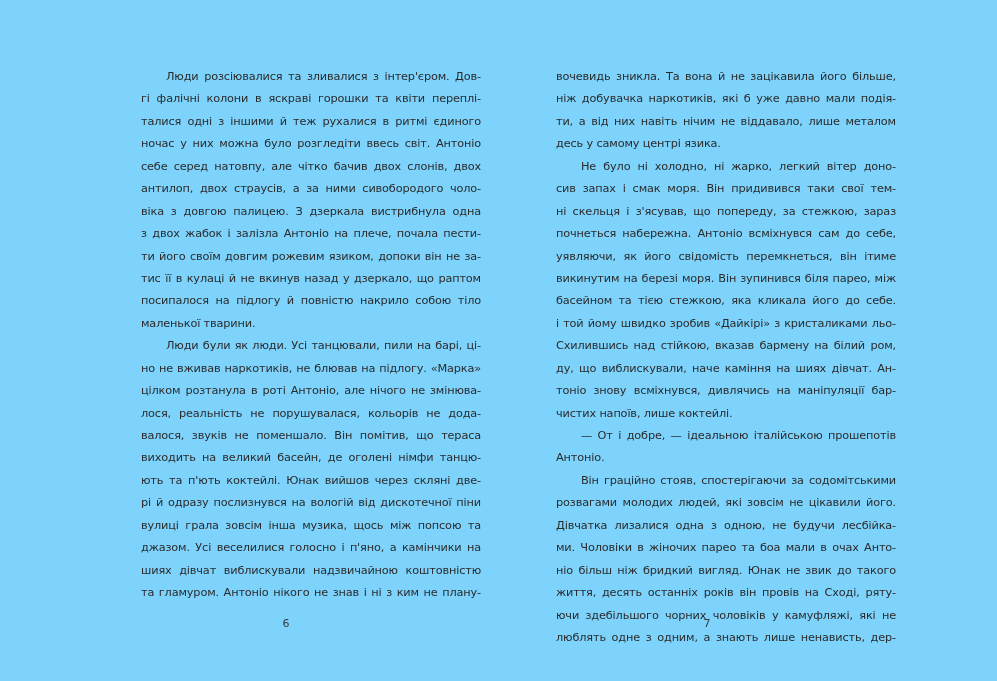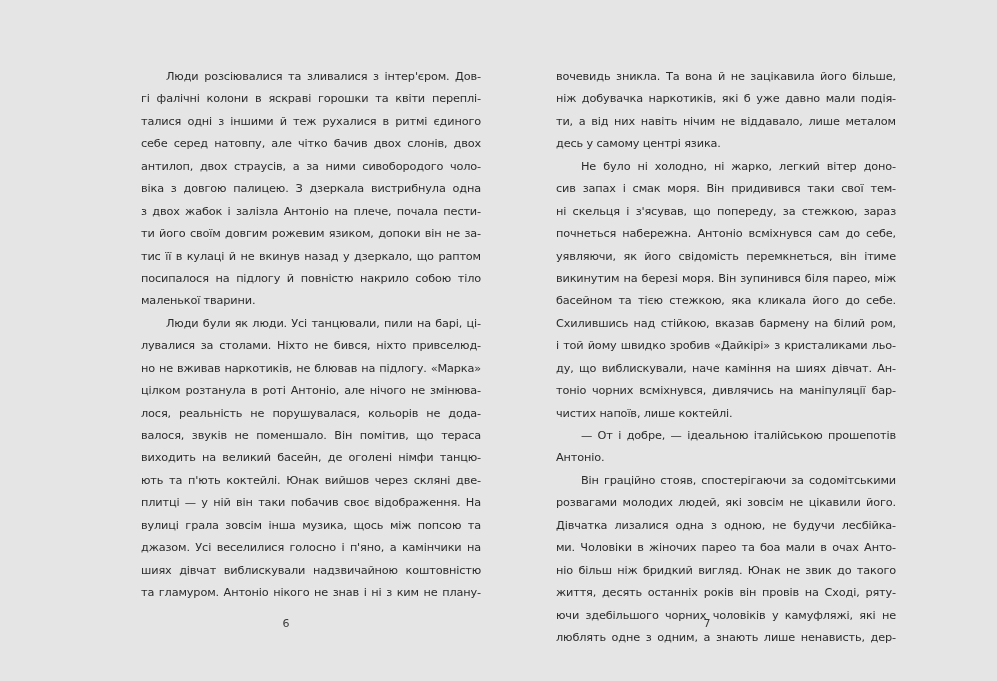--- a/index.html
+++ b/index.html
@@ -11,21 +11,21 @@
       width: 997px;
       height: 681px;
       position: relative;
       overflow: hidden;
       font-family: "DejaVu Sans", "Liberation Sans", sans-serif;
       color: #2b2b2b;
     }
     .spread {
       position: absolute;
       inset: 0;
-      background: #e5e5e5;
+      background: #7dd3fc;
     }
     .page {
       position: absolute;
       top: 66px;
       width: 340px;
     }
     .page.left  { left: 141px; }
     .page.right { left: 556px; }
     .line {
       display: block;
@@ -55,58 +55,58 @@
     .page-number.right { left: 697px; }
   </style>
 </head>
 <body>
 
 <div class="spread">
   <div class="page left" id="left-page">
       <span class="line indent">Люди розсіювалися та зливалися з інтер'єром. Дов-</span>
       <span class="line">гі фалічні колони в яскраві горошки та квіти переплі-</span>
       <span class="line">талися одні з іншими й теж рухалися в ритмі єдиного</span>
+      <span class="line">ночас у них можна було розгледіти ввесь світ. Антоніо</span>
       <span class="line">себе серед натовпу, але чітко бачив двох слонів, двох</span>
       <span class="line">антилоп, двох страусів, а за ними сивобородого чоло-</span>
       <span class="line">віка з довгою палицею. З дзеркала вистрибнула одна</span>
       <span class="line">з двох жабок і залізла Антоніо на плече, почала пести-</span>
       <span class="line">ти його своїм довгим рожевим язиком, допоки він не за-</span>
       <span class="line">тис її в кулаці й не вкинув назад у дзеркало, що раптом</span>
       <span class="line">посипалося на підлогу й повністю накрило собою тіло</span>
       <span class="line last">маленької тварини.</span>
       <span class="line indent">Люди були як люди. Усі танцювали, пили на барі, ці-</span>
-      <span class="line">лувалися за столами. Ніхто не бився, ніхто привселюд-</span>
       <span class="line">но не вживав наркотиків, не блював на підлогу. «Марка»</span>
       <span class="line">цілком розтанула в роті Антоніо, але нічого не змінюва-</span>
       <span class="line">лося, реальність не порушувалася, кольорів не дода-</span>
       <span class="line">валося, звуків не поменшало. Він помітив, що тераса</span>
       <span class="line">виходить на великий басейн, де оголені німфи танцю-</span>
       <span class="line">ють та п'ють коктейлі. Юнак вийшов через скляні две-</span>
-      <span class="line">плитці — у ній він таки побачив своє відображення. На</span>
+      <span class="line">рі й одразу послизнувся на вологій від дискотечної піни</span>
       <span class="line">вулиці грала зовсім інша музика, щось між попсою та</span>
       <span class="line">джазом. Усі веселилися голосно і п'яно, а камінчики на</span>
       <span class="line">шиях дівчат виблискували надзвичайною коштовністю</span>
       <span class="line">та гламуром. Антоніо нікого не знав і ні з ким не плану-</span>
     </div>
   <div class="page right" id="right-page">
       <span class="line">вочевидь зникла. Та вона й не зацікавила його більше,</span>
       <span class="line">ніж добувачка наркотиків, які б уже давно мали подія-</span>
       <span class="line">ти, а від них навіть нічим не віддавало, лише металом</span>
       <span class="line last">десь у самому центрі язика.</span>
       <span class="line indent">Не було ні холодно, ні жарко, легкий вітер доно-</span>
       <span class="line">сив запах і смак моря. Він придивився таки свої тем-</span>
       <span class="line">ні скельця і з'ясував, що попереду, за стежкою, зараз</span>
       <span class="line">почнеться набережна. Антоніо всміхнувся сам до себе,</span>
       <span class="line">уявляючи, як його свідомість перемкнеться, він ітиме</span>
       <span class="line">викинутим на березі моря. Він зупинився біля парео, між</span>
       <span class="line">басейном та тією стежкою, яка кликала його до себе.</span>
+      <span class="line">і той йому швидко зробив «Дайкірі» з кристаликами льо-</span>
       <span class="line">Схилившись над стійкою, вказав бармену на білий ром,</span>
-      <span class="line">і той йому швидко зробив «Дайкірі» з кристаликами льо-</span>
       <span class="line">ду, що виблискували, наче каміння на шиях дівчат. Ан-</span>
-      <span class="line">тоніо чорних всміхнувся, дивлячись на маніпуляції бар-</span>
+      <span class="line">тоніо знову всміхнувся, дивлячись на маніпуляції бар-</span>
       <span class="line last">чистих напоїв, лише коктейлі.</span>
       <span class="line indent">— От і добре, — ідеальною італійською прошепотів</span>
       <span class="line last">Антоніо.</span>
       <span class="line indent">Він граційно стояв, спостерігаючи за содомітськими</span>
       <span class="line">розвагами молодих людей, які зовсім не цікавили його.</span>
       <span class="line">Дівчатка лизалися одна з одною, не будучи лесбійка-</span>
       <span class="line">ми. Чоловіки в жіночих парео та боа мали в очах Анто-</span>
       <span class="line">ніо більш ніж бридкий вигляд. Юнак не звик до такого</span>
       <span class="line">життя, десять останніх років він провів на Сході, ряту-</span>
       <span class="line">ючи здебільшого чорних чоловіків у камуфляжі, які не</span>

